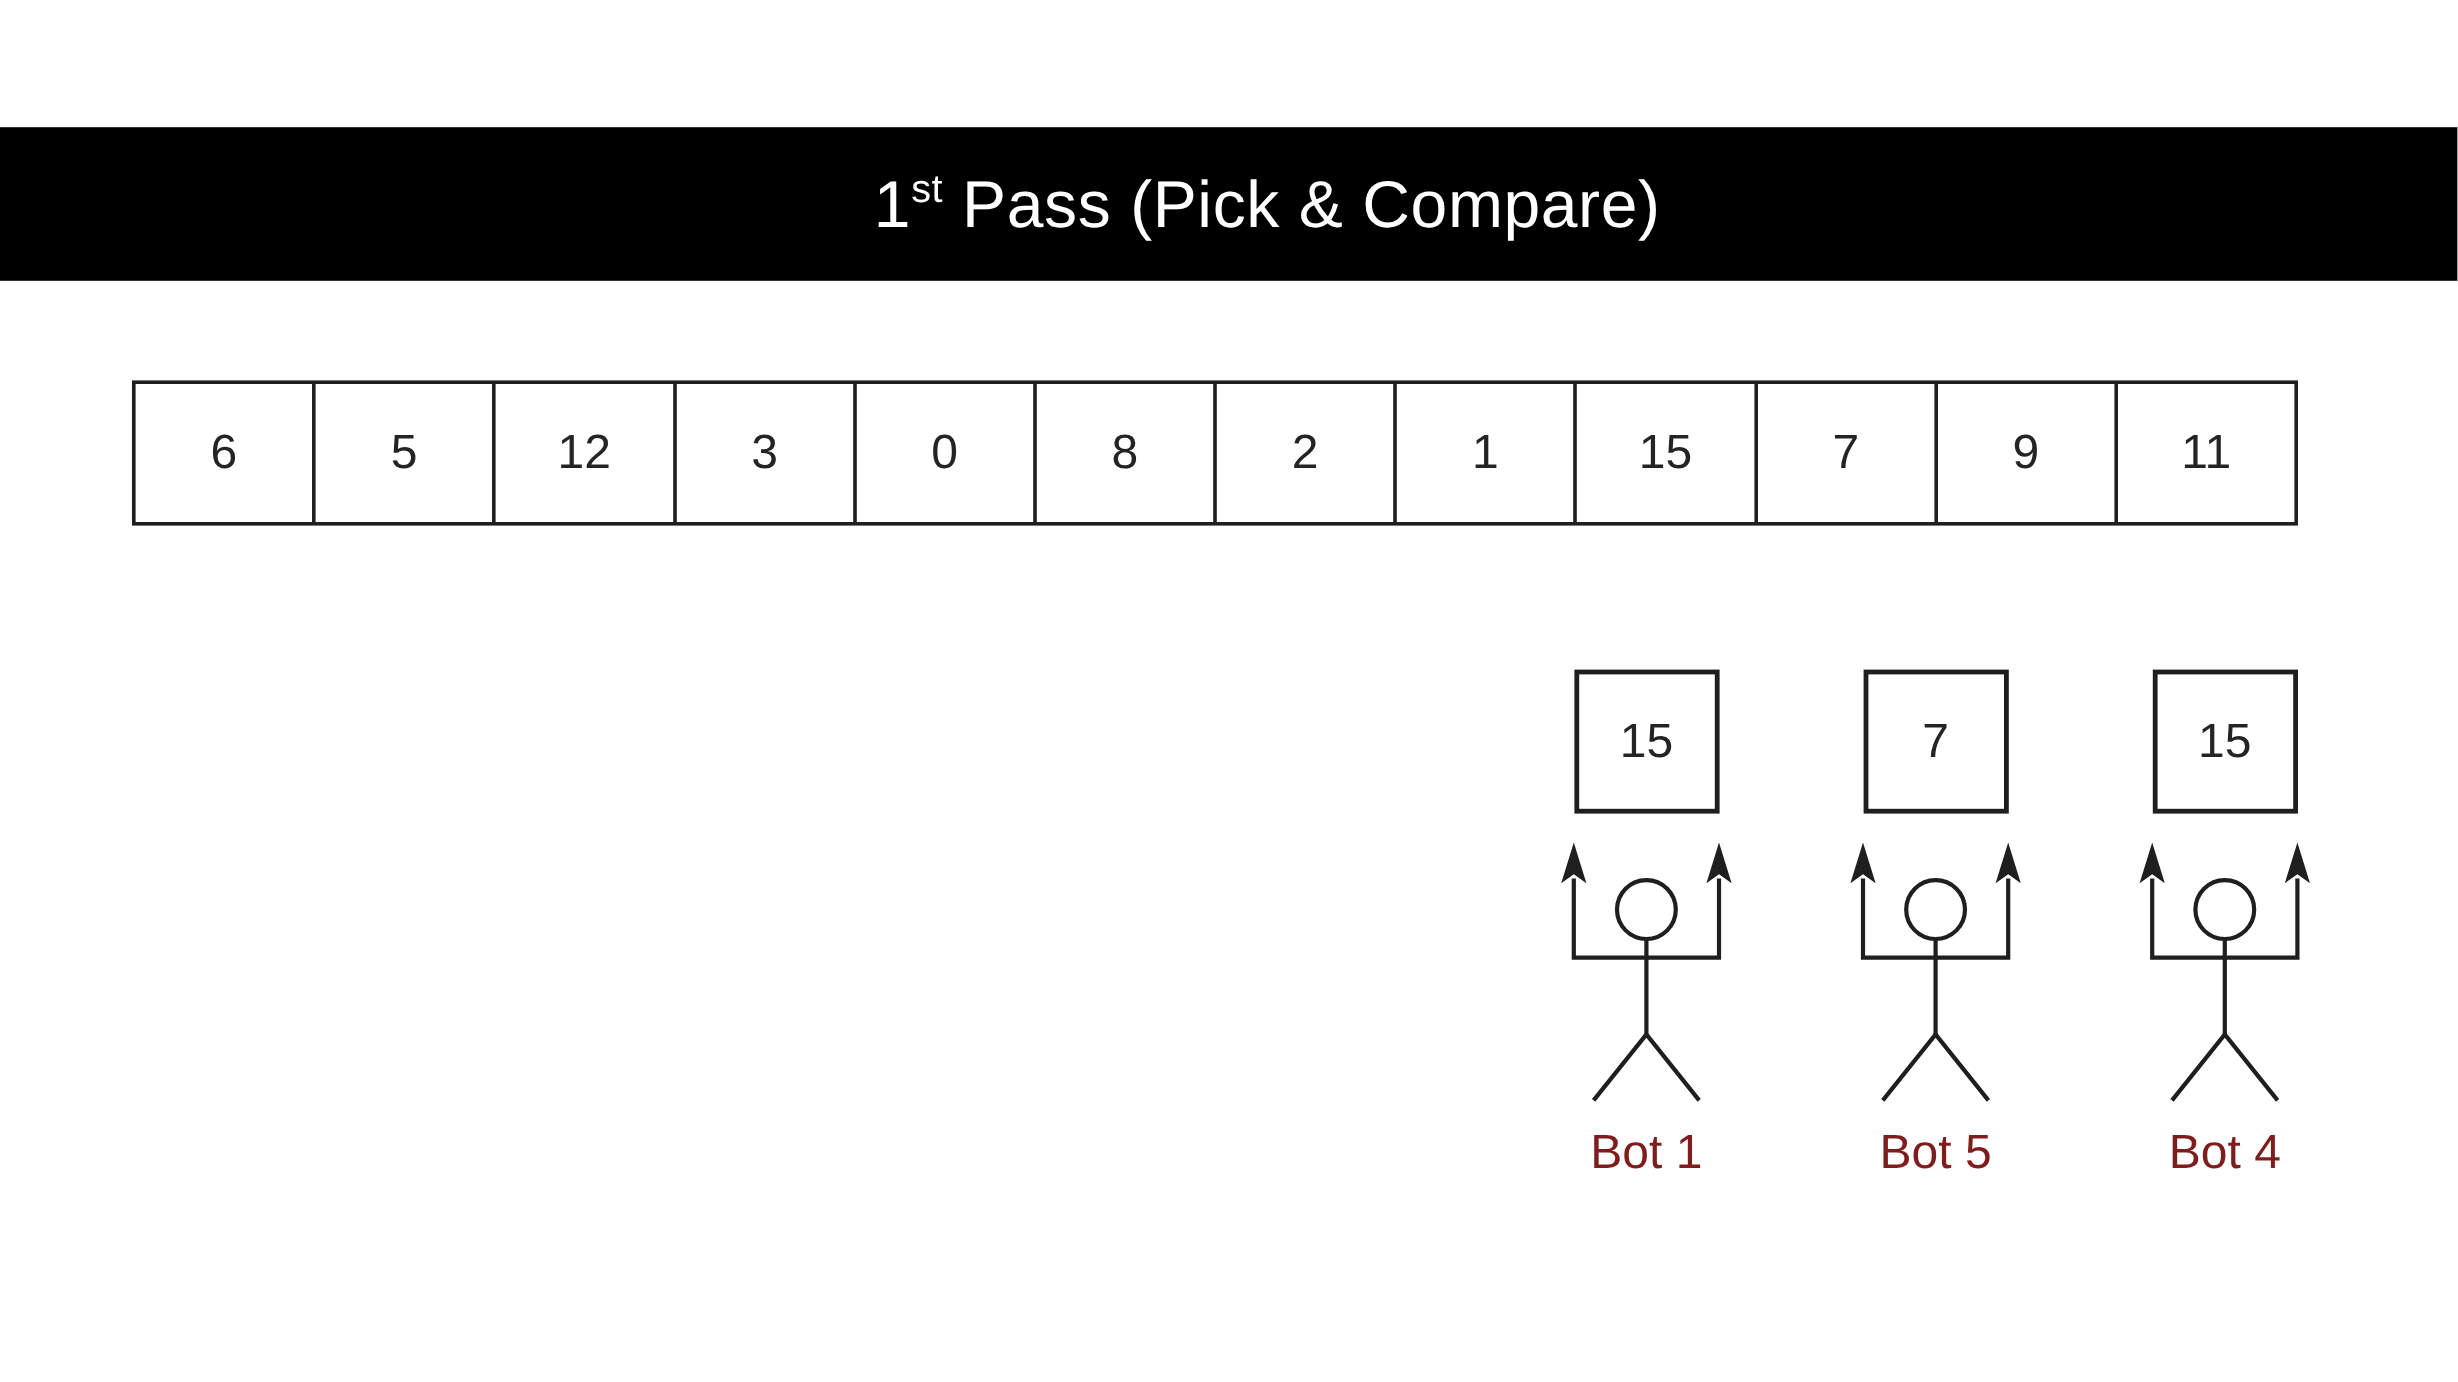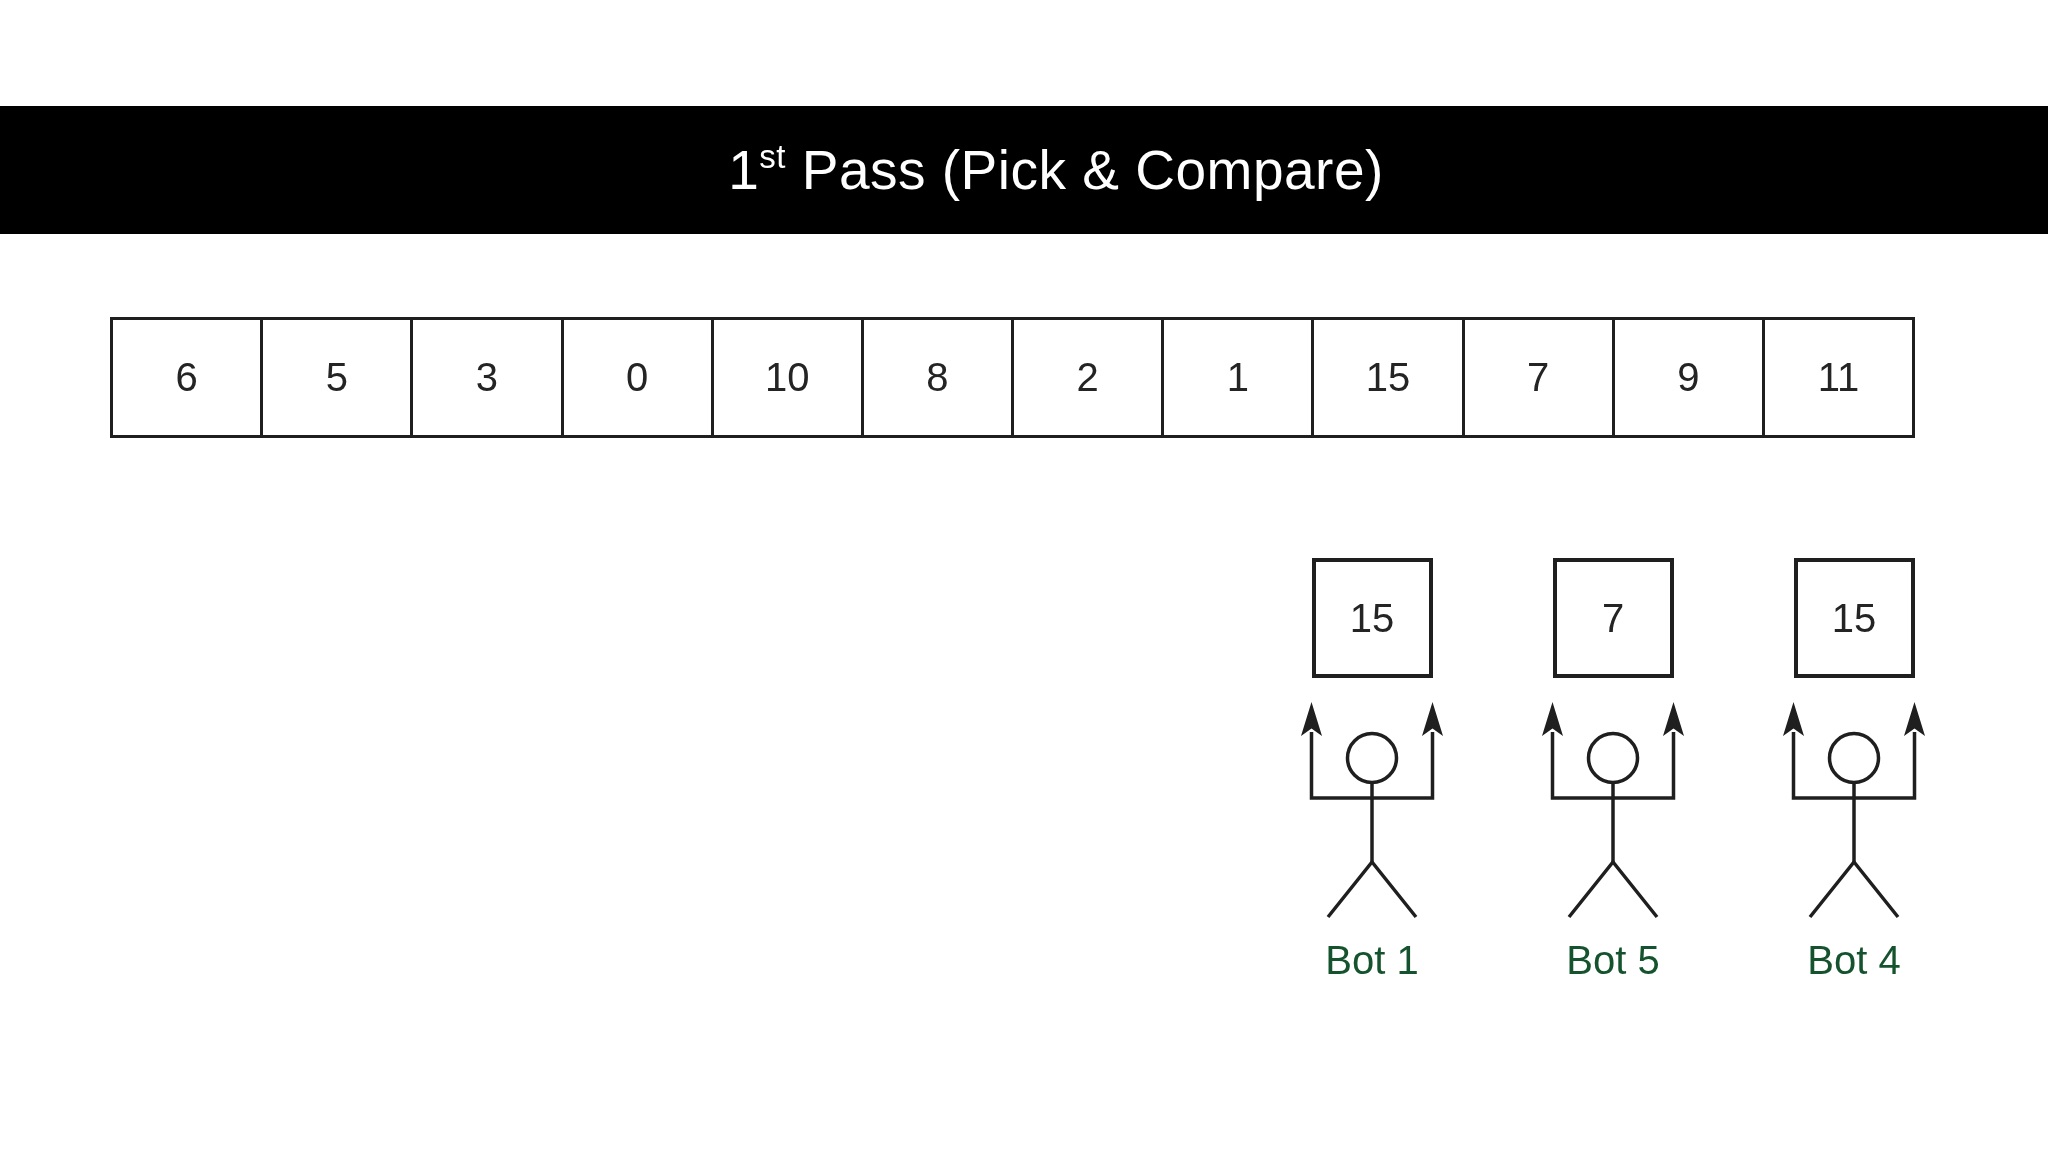--- a/index.html
+++ b/index.html
@@ -55,48 +55,48 @@
     background:#fff;
     display:flex;align-items:center;justify-content:center;
     font-size:40px;color:#242424;
   }
   .figure{display:block;margin:22px auto 0;}
   .ln{stroke:var(--line,#1f1f1f);stroke-width:3.5px;}
   .head{fill:#ffffff;}
   .fillln{fill:var(--line,#1f1f1f);stroke:none;}
   .bot-label{
     margin-top:11px;
-    font-size:40px;color:#14532d;
+    font-size:40px;color:#7f1d1d;
     line-height:48px;
   }
 </style>
 </head>
 <body>
 
 <div class="stage">
 
   <header class="banner">
     <h1 class="title"><span>1</span><span class="sup">st</span><span> Pass (Pick &amp; Compare)</span></h1>
   </header>
 
   <div class="array-row" id="array-row">
       <div class="cell">
         <span>6</span>
       </div>
       <div class="cell">
         <span>5</span>
       </div>
       <div class="cell">
+        <span>12</span>
+      </div>
+      <div class="cell">
         <span>3</span>
       </div>
       <div class="cell">
         <span>0</span>
-      </div>
-      <div class="cell">
-        <span>10</span>
       </div>
       <div class="cell">
         <span>8</span>
       </div>
       <div class="cell">
         <span>2</span>
       </div>
       <div class="cell">
         <span>1</span>
       </div>

